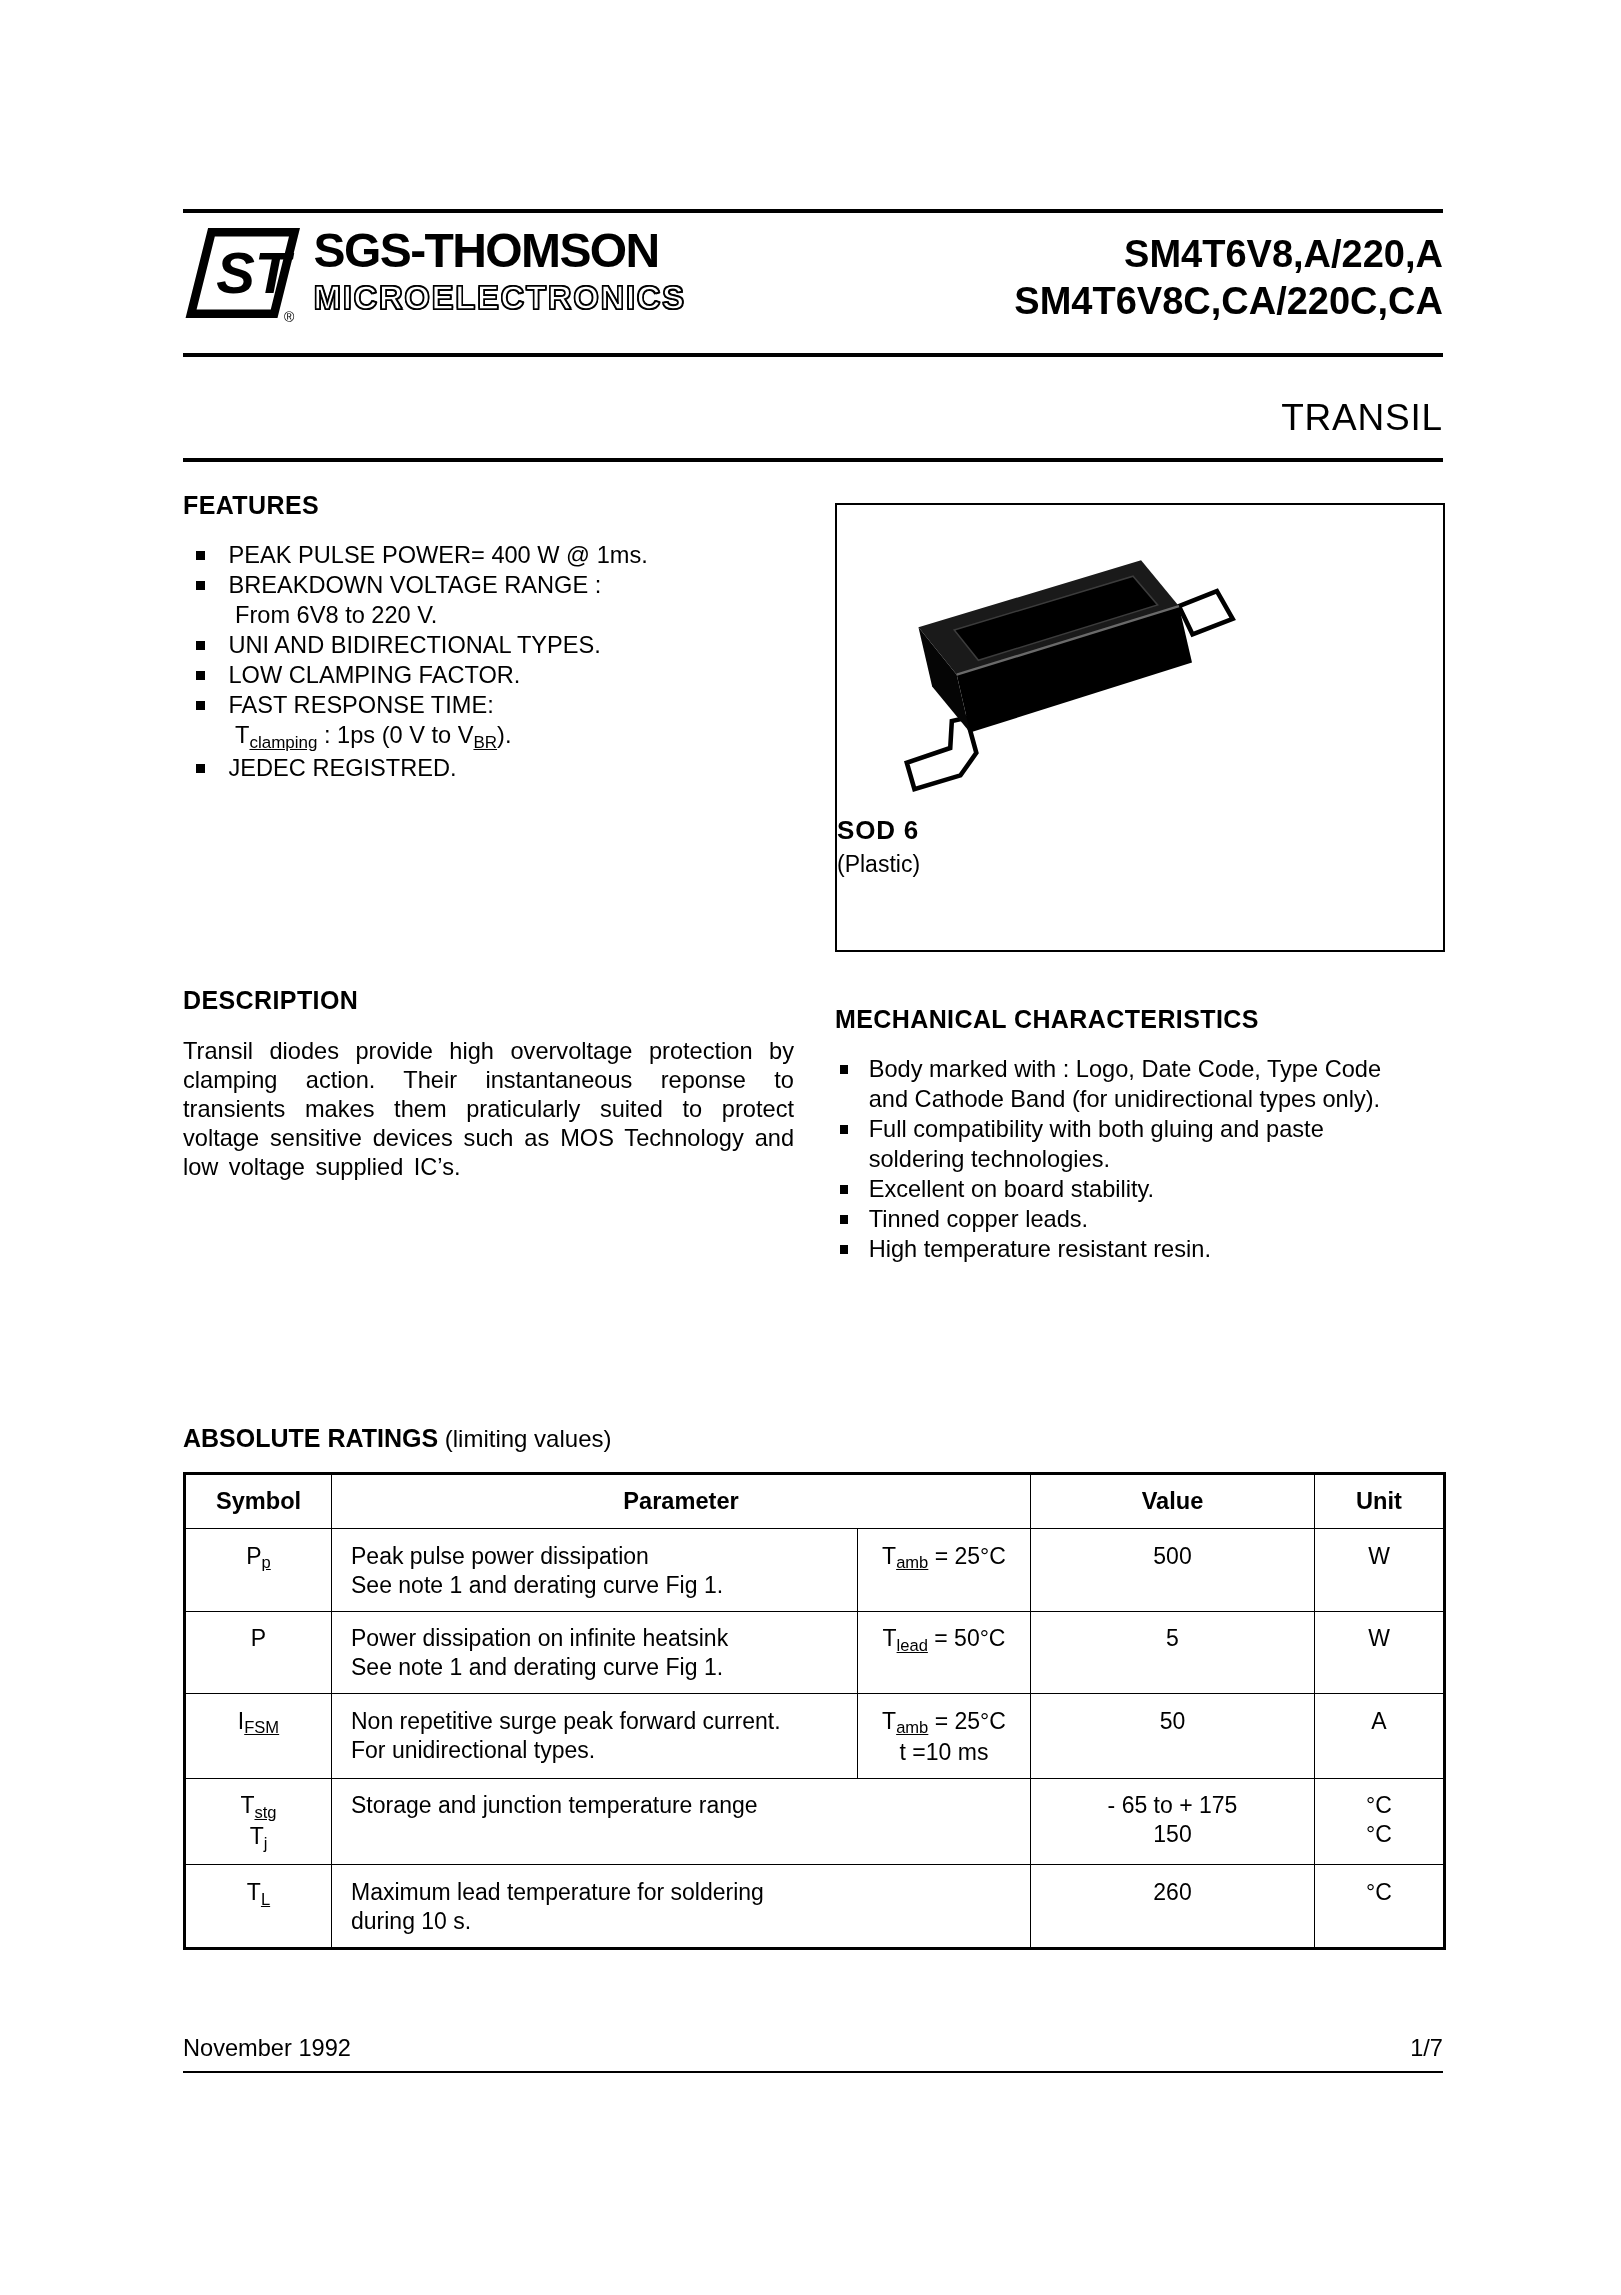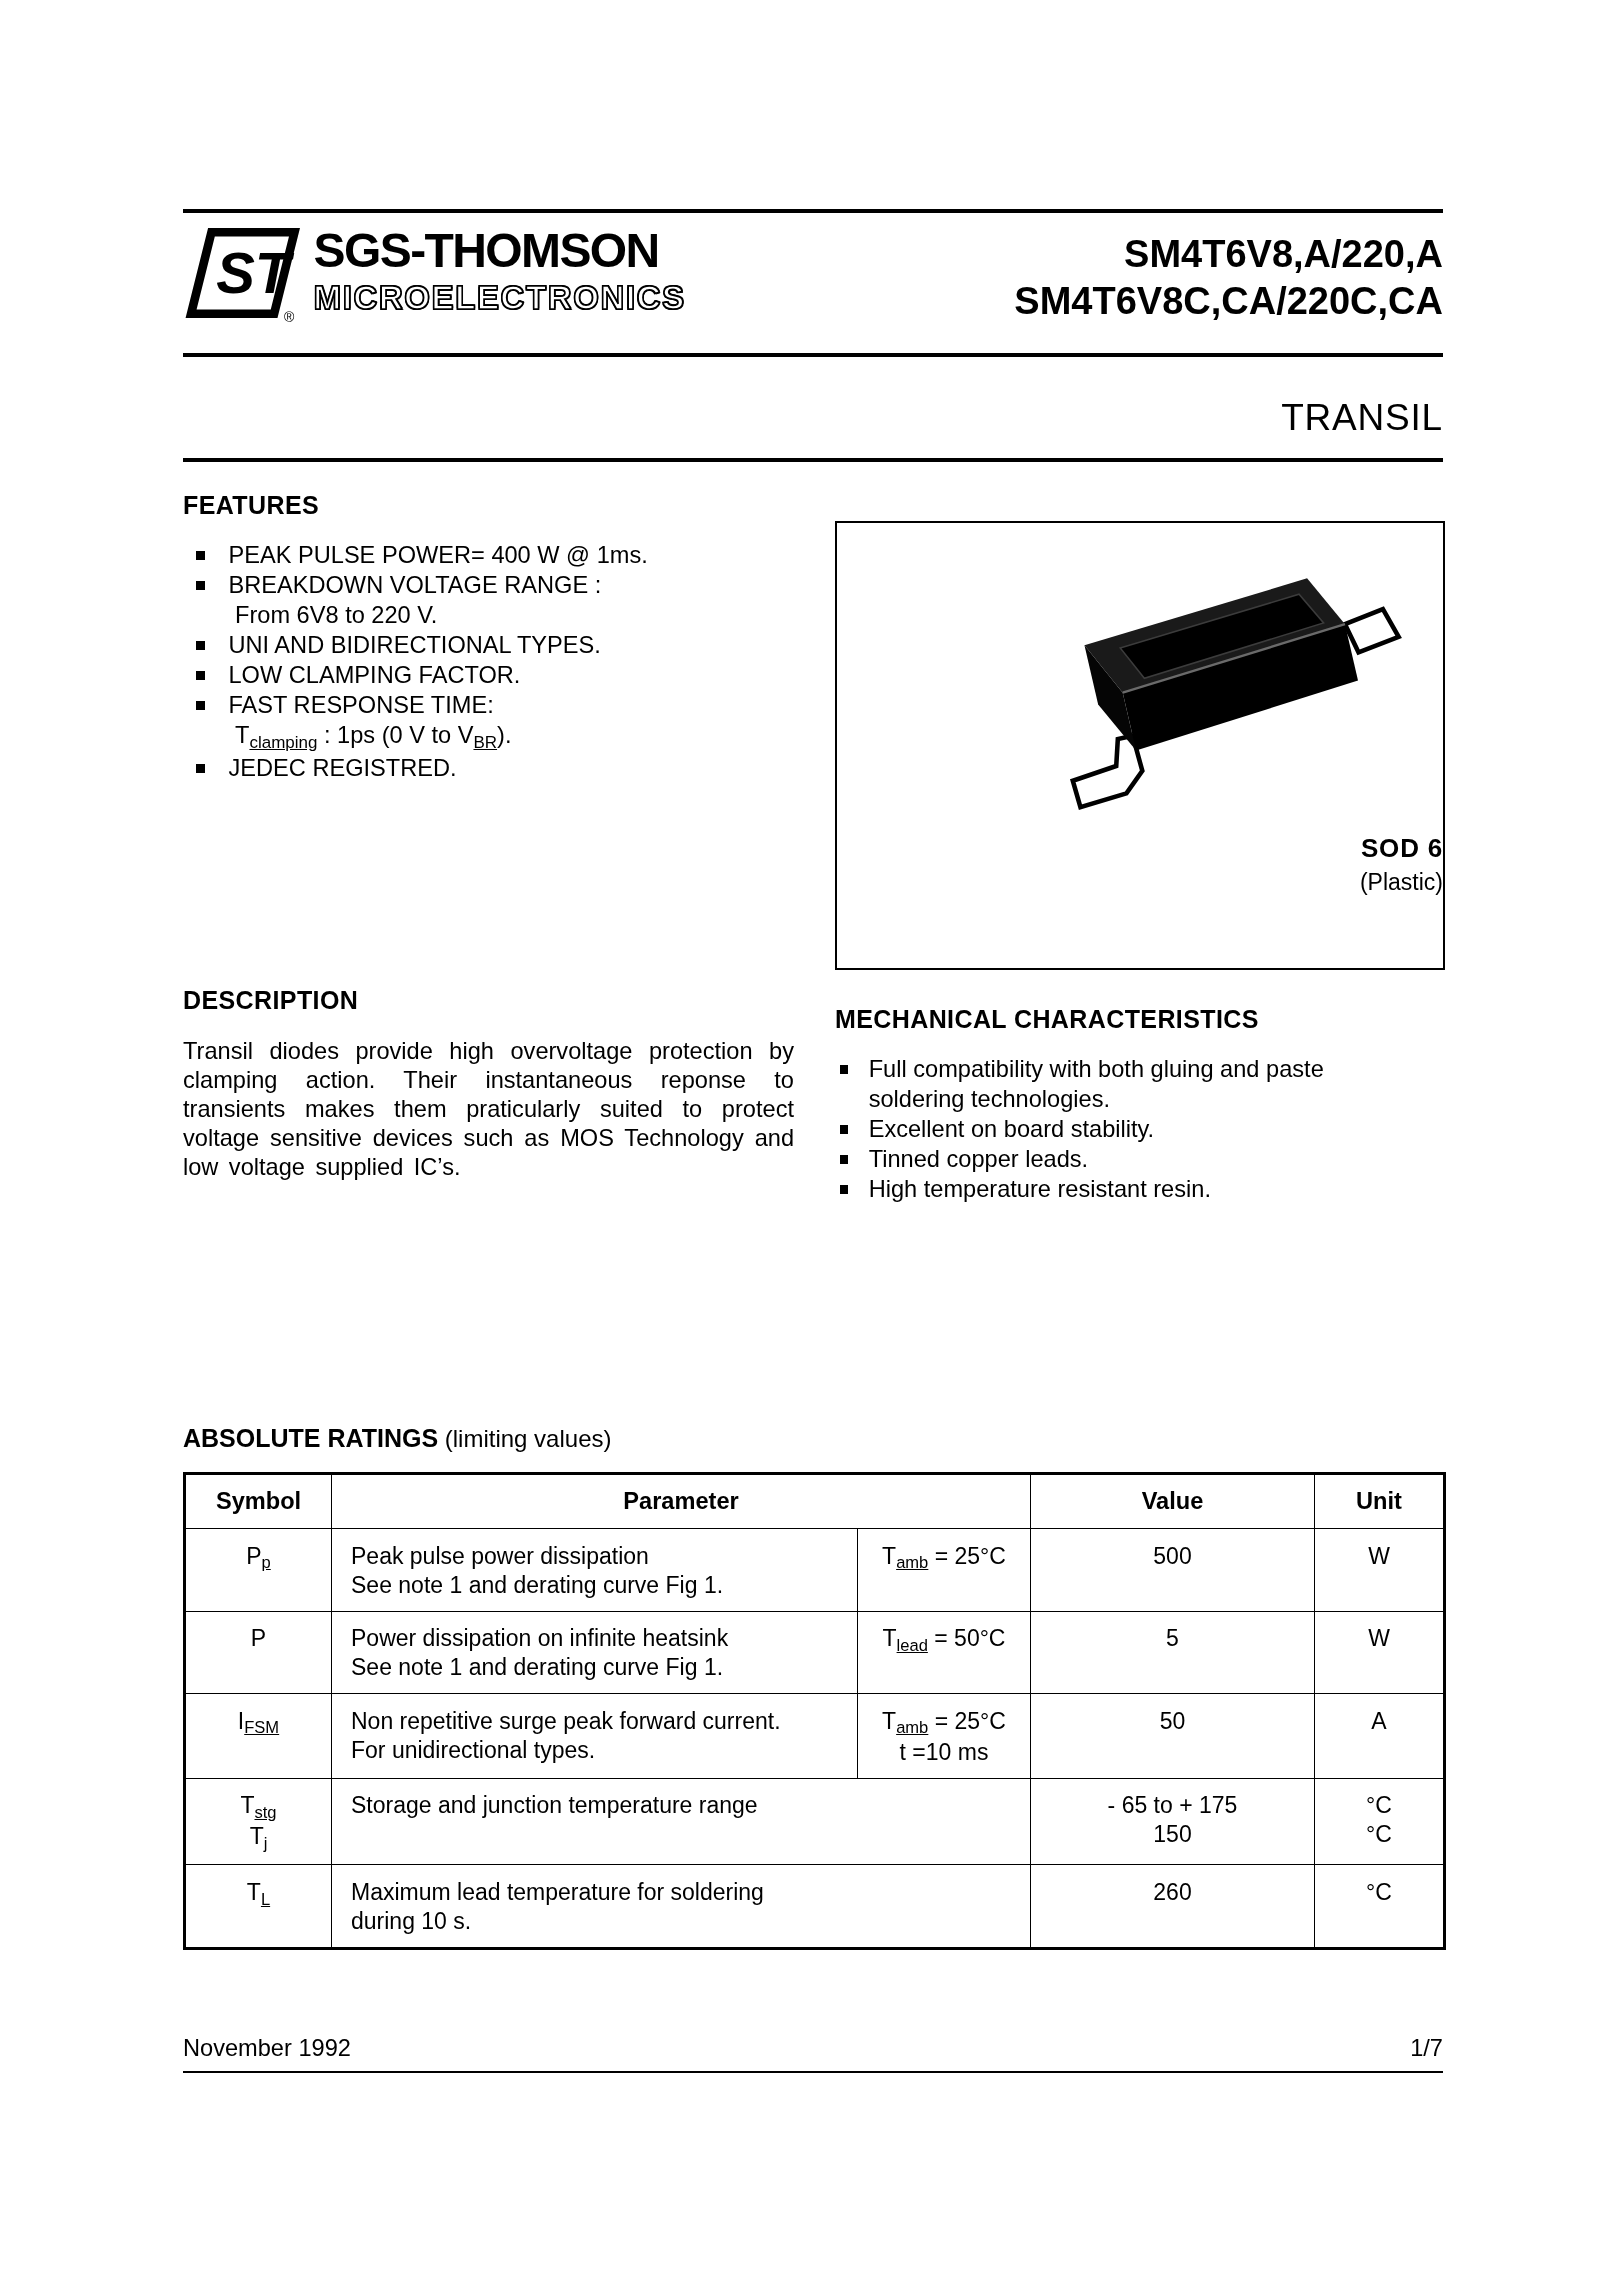--- a/index.html
+++ b/index.html
@@ -31,21 +31,21 @@
   
   .section-title { font-size:25px; font-weight:bold; letter-spacing:0.4px; }
   .features { position:absolute; left:183px; top:491px; width:636px; }
   .feat-list { margin-top:20.4px; font-size:23.6px; line-height:30px; }
   .feat-row { display:flex; align-items:flex-start; }
   .bullet { width:8.6px; height:8.6px; background:#000; flex-shrink:0; margin:11px 0 0 13.3px; }
   .feat-text { margin-left:23.6px; }
   .feat-cont { margin-left:52px; }
   .sub { font-size:.72em; position:relative; top:.28em;text-decoration:underline; }
 
-  .pkg-box { position:absolute; left:835px; top:521px; width:610px; height:449px; border:2.4px solid #000; text-align:right; }
+  .pkg-box { position:absolute; left:835px; top:503px; width:610px; height:449px; border:2.4px solid #000; text-align:left; }
   .pkg-svg { margin-top:39px; }
   .pkg-name { font-size:26px; font-weight:bold; margin-top:17.3px; letter-spacing:0.8px; }
   .pkg-mat  { font-size:23px; margin-top:4.7px; }
 
   .description { position:absolute; left:183px; top:986px; width:611px; }
   .desc-body { margin-top:22px; font-size:23.6px; line-height:29px; text-align:justify; word-spacing:3.9px; }
 
   .mechanical { position:absolute; left:835px; top:1005px; width:616px; }
   .mech-list { margin-top:20.4px; font-size:23.6px; line-height:30px; }
   .mech-item { display:flex; align-items:flex-start; }
@@ -150,20 +150,24 @@
   <div class="description">
     <div class="section-title">DESCRIPTION</div>
     <div class="desc-body">Transil diodes provide high overvoltage protection by clamping action. Their instantaneous reponse to transients makes them praticularly suited to protect voltage sensitive devices such as MOS Technology and low voltage supplied IC’s.</div>
   </div>
 
   <div class="mechanical">
     <div class="section-title">MECHANICAL CHARACTERISTICS</div>
     <div class="mech-list">
       <div class="mech-item">
         <span class="bullet"></span>
+        <span class="mech-text">Body marked with : Logo, Date Code, Type Code and Cathode Band (for unidirectional types only).</span>
+      </div>
+      <div class="mech-item">
+        <span class="bullet"></span>
         <span class="mech-text">Full compatibility with both gluing and paste soldering technologies.</span>
       </div>
       <div class="mech-item">
         <span class="bullet"></span>
         <span class="mech-text">Excellent on board stability.</span>
       </div>
       <div class="mech-item">
         <span class="bullet"></span>
         <span class="mech-text">Tinned copper leads.</span>
       </div>

